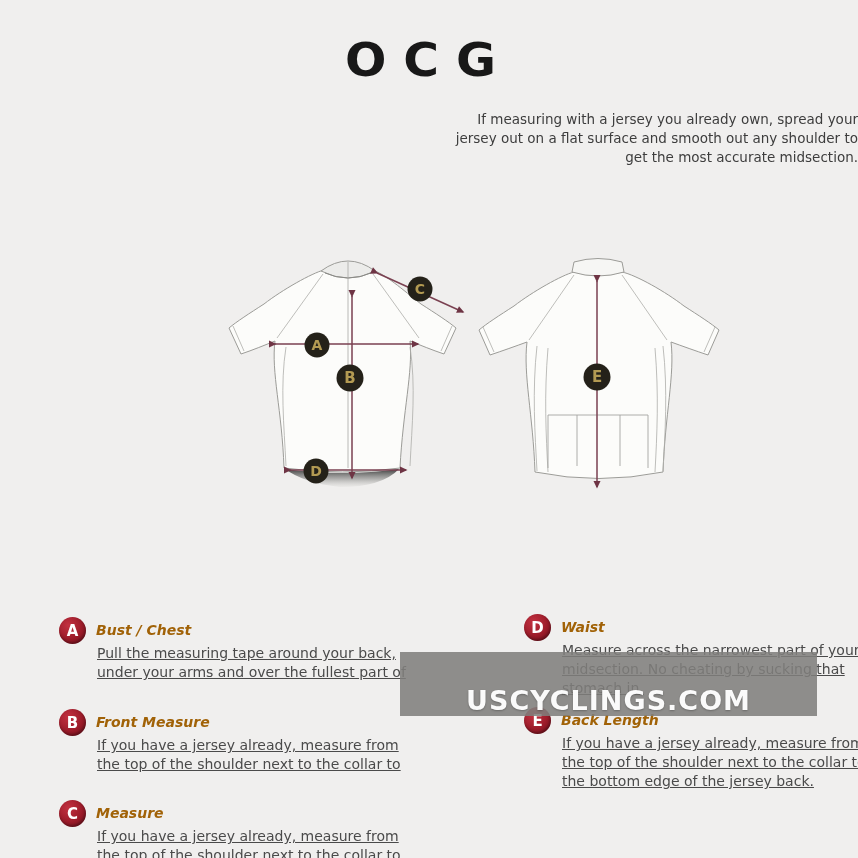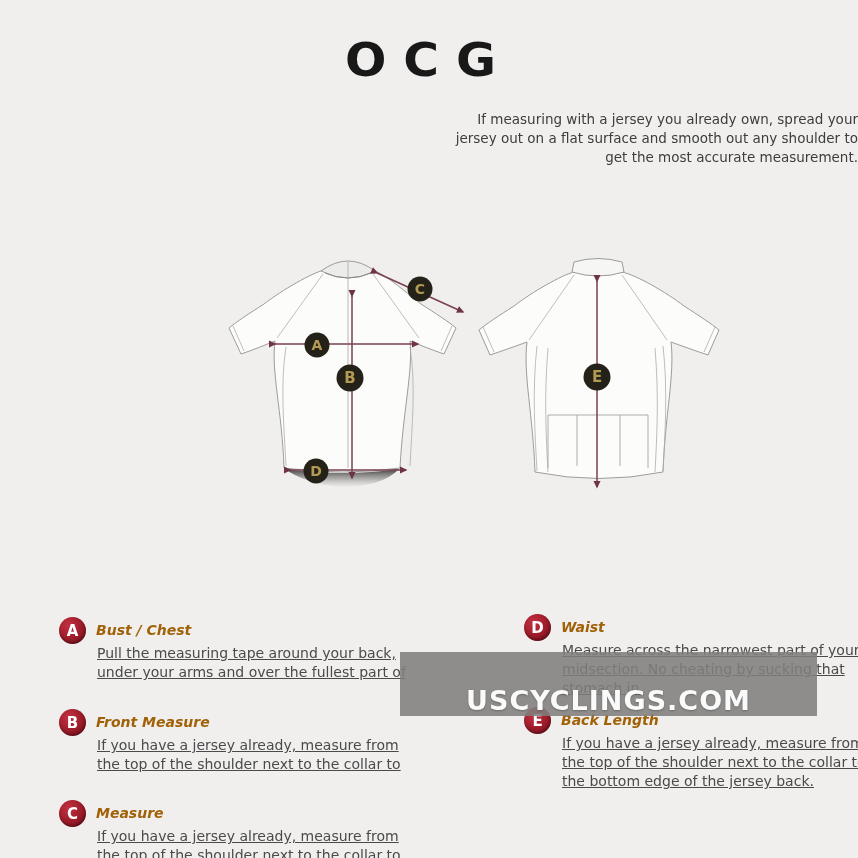--- a/index.html
+++ b/index.html
@@ -50,21 +50,21 @@
 </head>
 <body>
 
 <div id="page">
 
   <div class="logo">OCG</div>
 
   <div class="intro">
     <div class="intro-line">If measuring with a jersey you already own, spread your</div>
     <div class="intro-line">jersey out on a flat surface and smooth out any shoulder to</div>
-    <div class="intro-line">get the most accurate measurement.</div>
+    <div class="intro-line">get the most accurate midsection.</div>
   </div>
 
   <svg class="front-svg" width="260" height="250" viewBox="0 0 260 250">
     <defs>
       <linearGradient id="hemGrad" x1="0" y1="0" x2="0" y2="1">
         <stop offset="0" stop-color="#2e2e2e" stop-opacity="0.92"></stop>
         <stop offset="0.55" stop-color="#6f6f6d" stop-opacity="0.5"></stop>
         <stop offset="1" stop-color="#bdbdb9" stop-opacity="0.12"></stop>
       </linearGradient>
       <marker id="ahF" markerWidth="9" markerHeight="8" refX="6.5" refY="4" orient="auto" markerUnits="userSpaceOnUse">

